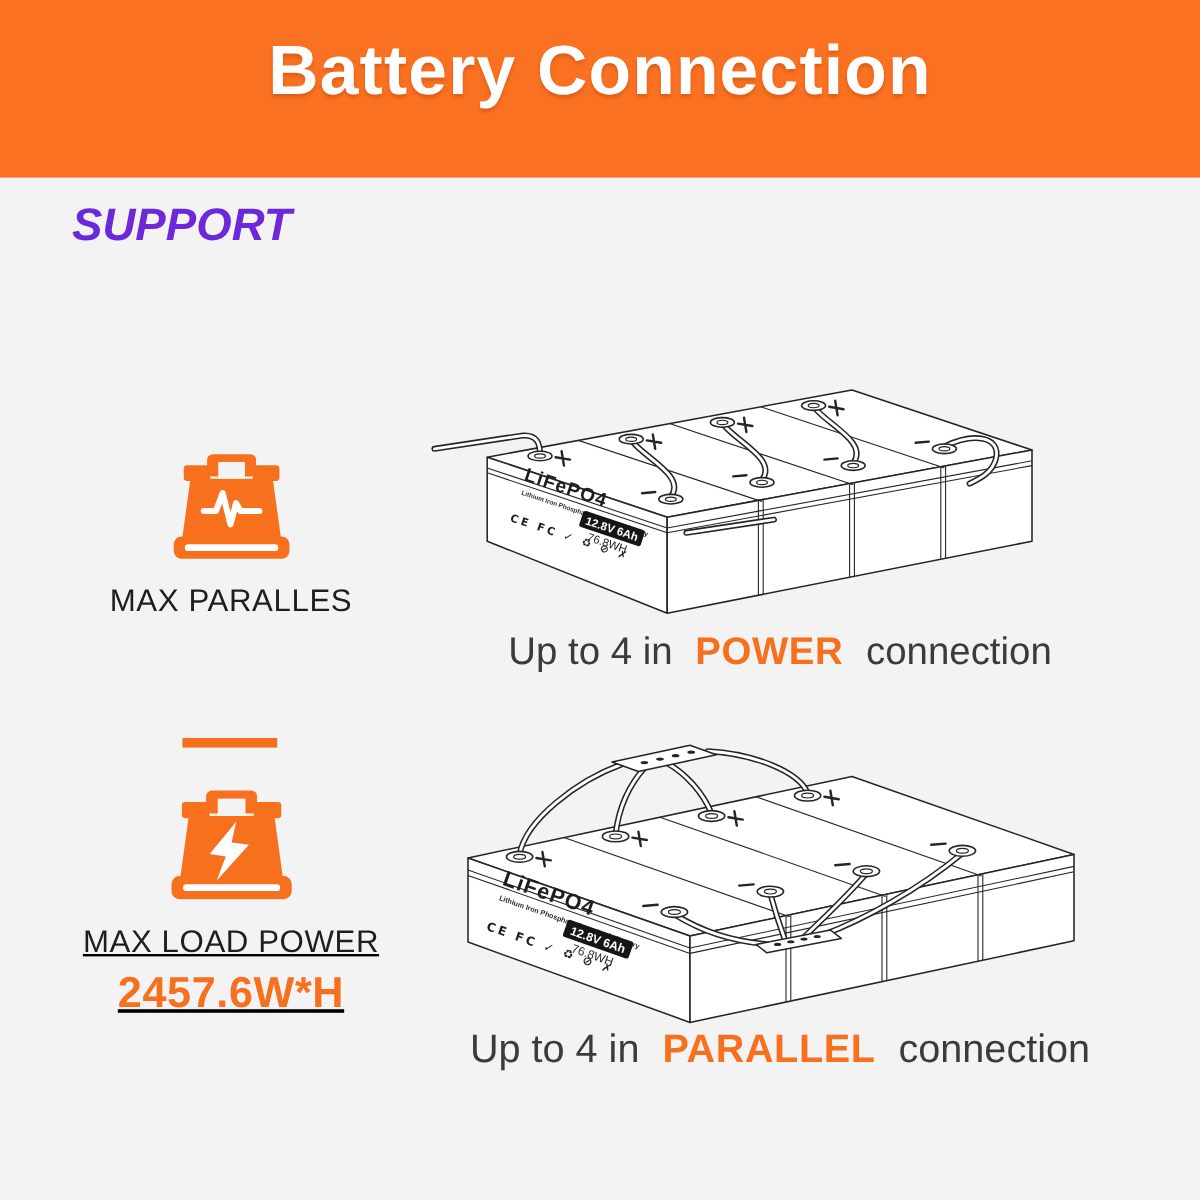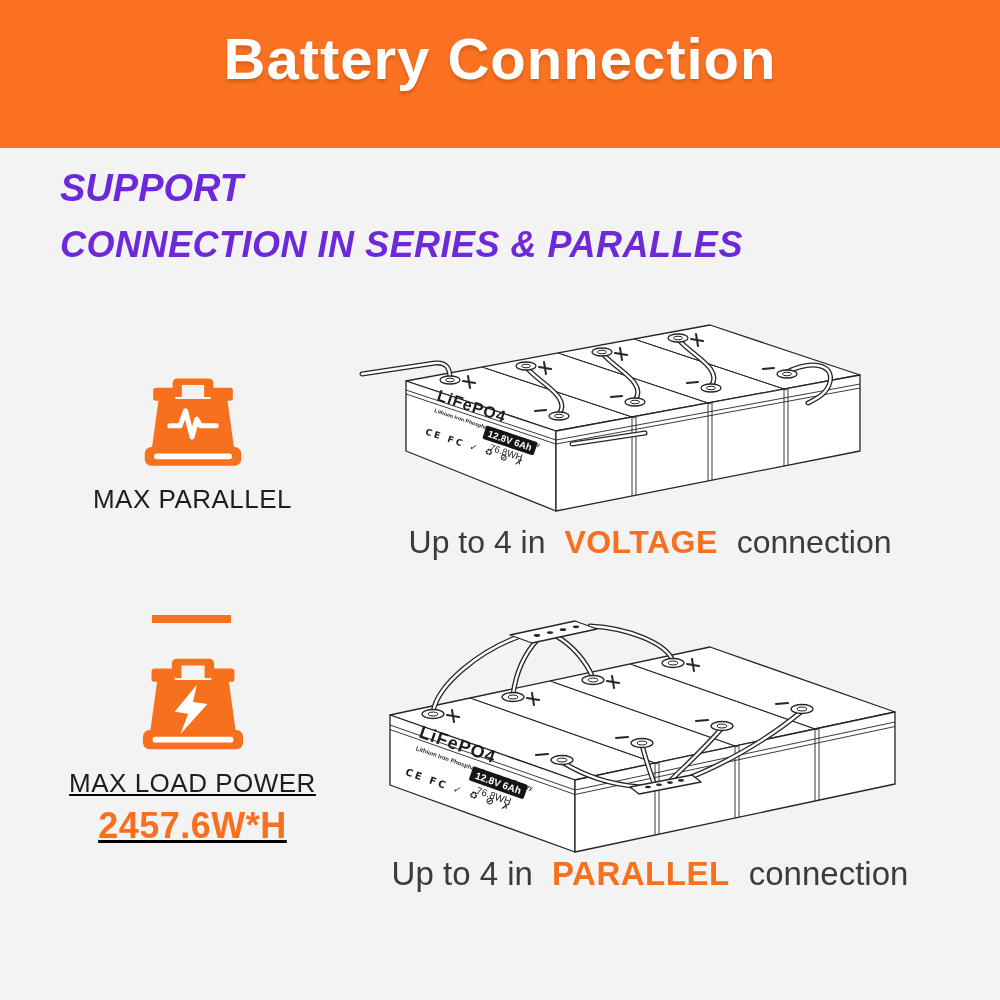--- a/index.html
+++ b/index.html
@@ -57,37 +57,36 @@
 <body>
 
 <div class="page">
 
   <div class="header">
     <span class="title">Battery Connection</span>
   </div>
 
   <div class="intro">
     <div class="l1">SUPPORT</div>
-    <div class="l2">CONNECTION IN SERIES &amp; PARALLES</div>
   </div>
 
   <div class="spec spec1">
     <svg class="icon" width="102" height="94" viewBox="0 0 110 100">
       <g fill="#F7701E">
         <rect x="33" y="2" width="44" height="20" rx="5"></rect>
         <rect x="12" y="12" width="24" height="14" rx="3"></rect>
         <rect x="74" y="12" width="24" height="14" rx="3"></rect>
         <path d="M18,24 L92,24 L100,82 L10,82 Z"></path>
         <rect x="3" y="76" width="104" height="20" rx="7"></rect>
       </g>
       <rect x="43" y="9" width="24" height="15" fill="#F3F3F4"></rect>
       <rect x="13" y="83" width="84" height="6" rx="3" fill="#ffffff"></rect>
       <polyline points="30,53 41,53 47,37 54,65 59,46 63,53 80,53" fill="none" stroke="#ffffff" stroke-width="5.5" stroke-linecap="round" stroke-linejoin="round"></polyline>
     </svg>
-    <div class="label">MAX PARALLEL</div>
+    <div class="label">MAX PARALLES</div>
   </div>
 
   <div class="divider"></div>
 
   <div class="spec spec2">
     <svg class="icon" width="106" height="98" viewBox="0 0 110 100">
       <g fill="#F7701E">
         <rect x="33" y="2" width="44" height="20" rx="5"></rect>
         <rect x="12" y="12" width="24" height="14" rx="3"></rect>
         <rect x="74" y="12" width="24" height="14" rx="3"></rect>
@@ -173,21 +172,21 @@
       <text x="2" y="12" class="lbl-sub" font-size="5.4">Lithium Iron Phosphate Deep Cycle Battery</text>
       <rect x="56" y="8" width="54" height="14" rx="2" class="lbl-badge-bg"></rect>
       <text x="83" y="18.5" class="lbl-badge" font-size="9.5" text-anchor="middle">12.8V 6Ah</text>
       <text x="83" y="31" class="lbl-energy" font-size="9.5" text-anchor="middle">76.8WH</text>
       <text x="0" y="36" class="lbl-certs" font-size="9">CE FC ✓ ♻ ⊘ ✗</text>
     </g>
   </svg>
 
   <div class="caption caption-series">
     <span>Up to 4 in</span>
-    <span class="hl">VOLTAGE</span>
+    <span class="hl">POWER</span>
     <span>connection</span>
   </div>
 
   <svg class="diagram diagram-parallel" viewBox="0 0 600 280">
 
     <path class="face" d="M40,120 L360,52 L545,117 L225,185 Z"></path>
     <path class="face" d="M40,120 L225,185 L225,257 L40,190 Z"></path>
     <path class="face" d="M225,185 L545,117 L545,189 L225,257 Z"></path>
 
     <g class="thin">

